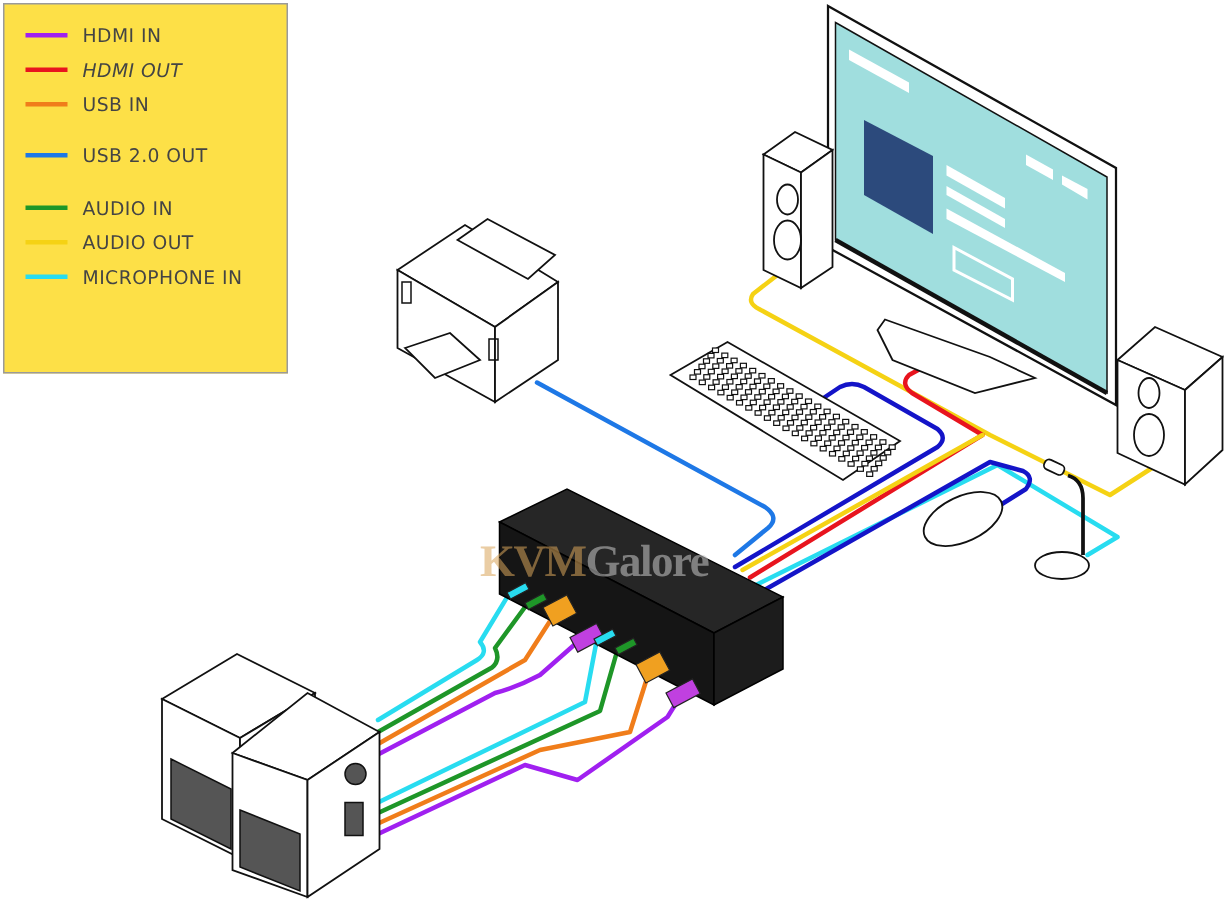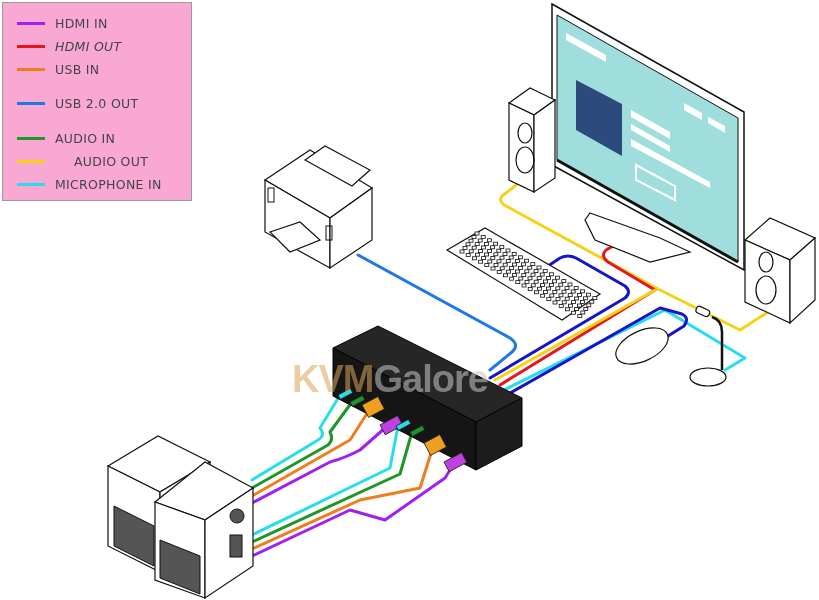--- a/index.html
+++ b/index.html
@@ -1,22 +1,22 @@
 <!DOCTYPE html>
 <html><head>
 <meta charset="utf-8">
 <style>
   html,body{margin:0;padding:0;background:#ffffff;}
   body{width:819px;height:600px;position:relative;overflow:hidden;font-family:"Liberation Sans",sans-serif;}
-  #legend{position:absolute;left:2px;top:2px;width:190px;height:199px;border:1px solid #9a9a9a;background:#f9a8d4;box-sizing:border-box;}
+  #legend{position:absolute;left:2px;top:2px;width:190px;height:247px;border:1px solid #9a9a9a;background:#fde047;box-sizing:border-box;}
   .legend-row{position:absolute;left:14px;height:16px;display:flex;align-items:center;}
   .legend-swatch{width:28px;height:3px;margin-right:10px;}
   .legend-label{font-size:12.5px;color:#444;letter-spacing:0.3px;font-family:"DejaVu Sans",sans-serif;}
   svg#diagram{position:absolute;left:0;top:0;}
-  .watermark{position:absolute;left:292px;top:358px;font-family:Liberation Sans, sans-serif;font-weight:bold;font-size:38px;letter-spacing:-1px;opacity:0.55;pointer-events:none;}
+  .watermark{position:absolute;left:320px;top:358px;font-family:Liberation Serif, serif;font-weight:bold;font-size:30px;letter-spacing:-1px;opacity:0.55;pointer-events:none;}
 </style>
 </head>
 <body>
 
 <div id="legend">
     <div class="legend-row" style="top: 12px;">
       <span class="legend-swatch" style="background: rgb(160, 32, 240);"></span>
       <span class="legend-label">HDMI IN</span>
     </div>
     <div class="legend-row" style="top: 35px; font-style: italic;">
@@ -28,21 +28,21 @@
       <span class="legend-label">USB IN</span>
     </div>
     <div class="legend-row" style="top: 92px;">
       <span class="legend-swatch" style="background: rgb(30, 120, 230);"></span>
       <span class="legend-label">USB 2.0 OUT</span>
     </div>
     <div class="legend-row" style="top: 127px; justify-content: flex-end;">
       <span class="legend-swatch" style="background: rgb(30, 150, 40);"></span>
       <span class="legend-label">AUDIO IN</span>
     </div>
-    <div class="legend-row" style="top: 150px; gap: 19px;">
+    <div class="legend-row" style="top: 150px;">
       <span class="legend-swatch" style="background: rgb(245, 210, 20);"></span>
       <span class="legend-label">AUDIO OUT</span>
     </div>
     <div class="legend-row" style="top: 173px;">
       <span class="legend-swatch" style="background: rgb(40, 220, 240);"></span>
       <span class="legend-label">MICROPHONE IN</span>
     </div>
   </div>
 
 <svg id="diagram" width="819" height="600" viewBox="0 0 819 600">

